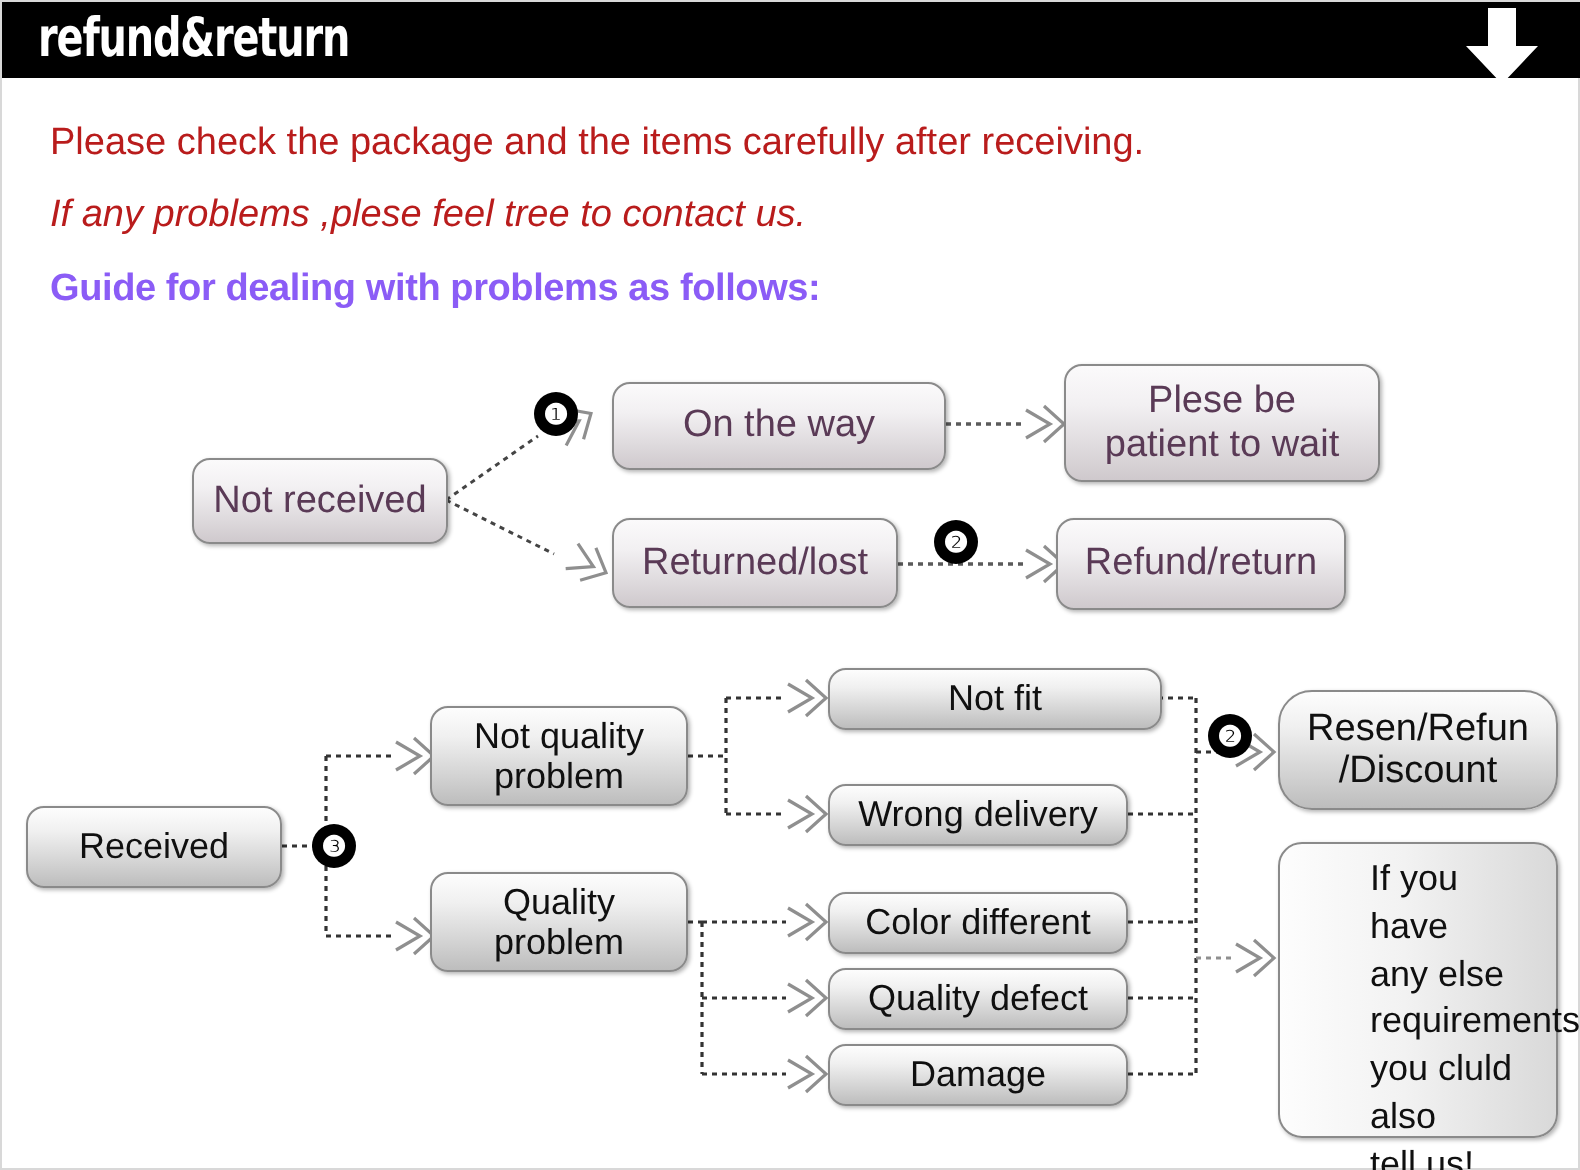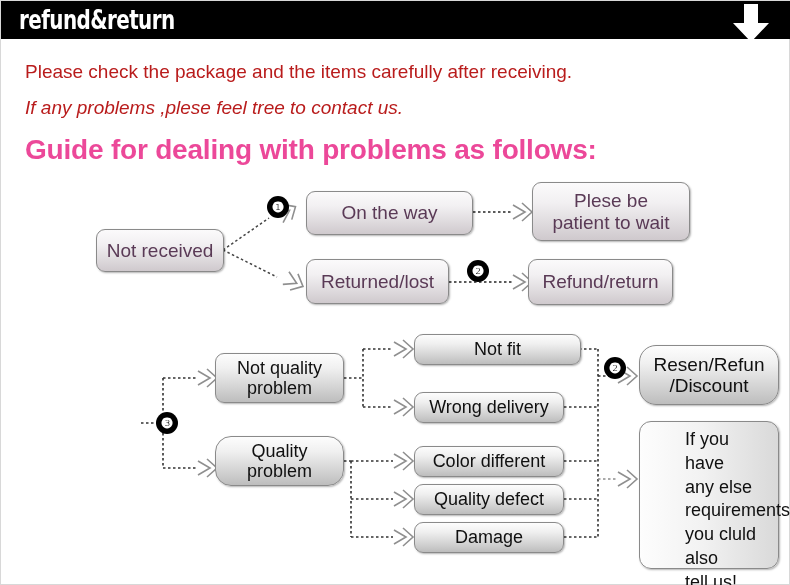--- a/index.html
+++ b/index.html
@@ -33,21 +33,21 @@
 
   
   .intro-line{
     position:absolute;left:24px;
     color:#b91c1c;font-size:19px;line-height:22px;white-space:nowrap;
   }
   .intro-1{top:60px;}
   .intro-2{top:96px;font-style:italic;}
   .guide-title{
     position:absolute;left:24px;top:133px;
-    color:#ec4899;font-size:28px;font-weight:bold;white-space:nowrap;
+    color:#8b5cf6;font-size:19px;font-weight:bold;white-space:nowrap;
     letter-spacing:-0.2px;
   }
 
   
   .box{
     position:absolute;
     box-sizing:border-box;
     border:1px solid #8a8a8a;
     border-radius:9px;
     display:flex;align-items:center;justify-content:center;
@@ -209,29 +209,32 @@
 
   <div class="box plum" style="left:531px;top:181px;width:158px;height:59px;flex-direction:column;">
     <span>Plese be</span>
     <span>patient to wait</span>
   </div>
 
   <div class="box plum" style="left:527px;top:258px;width:145px;height:46px;">
     <span>Refund/return</span>
   </div>
 
+  <div class="box grey" style="left:12px;top:402px;width:128px;height:41px;">
+    <span>Received</span>
+  </div>
 
   <div class="badge" style="left:155px;top:411px;">❸</div>
 
   <div class="box grey" style="left:214px;top:352px;width:129px;height:50px;flex-direction:column;">
     <span>Not quality</span>
     <span>problem</span>
   </div>
 
-  <div class="box grey" style="left:214px;top:435px;width:129px;height:50px;flex-direction:column;border-radius:16px;">
+  <div class="box grey" style="left:214px;top:435px;width:129px;height:50px;flex-direction:column;">
     <span>Quality</span>
     <span>problem</span>
   </div>
 
   <div class="box grey" style="left:413px;top:333px;width:167px;height:31px;">
     <span>Not fit</span>
   </div>
   <div class="box grey" style="left:413px;top:391px;width:150px;height:31px;">
     <span>Wrong delivery</span>
   </div>

